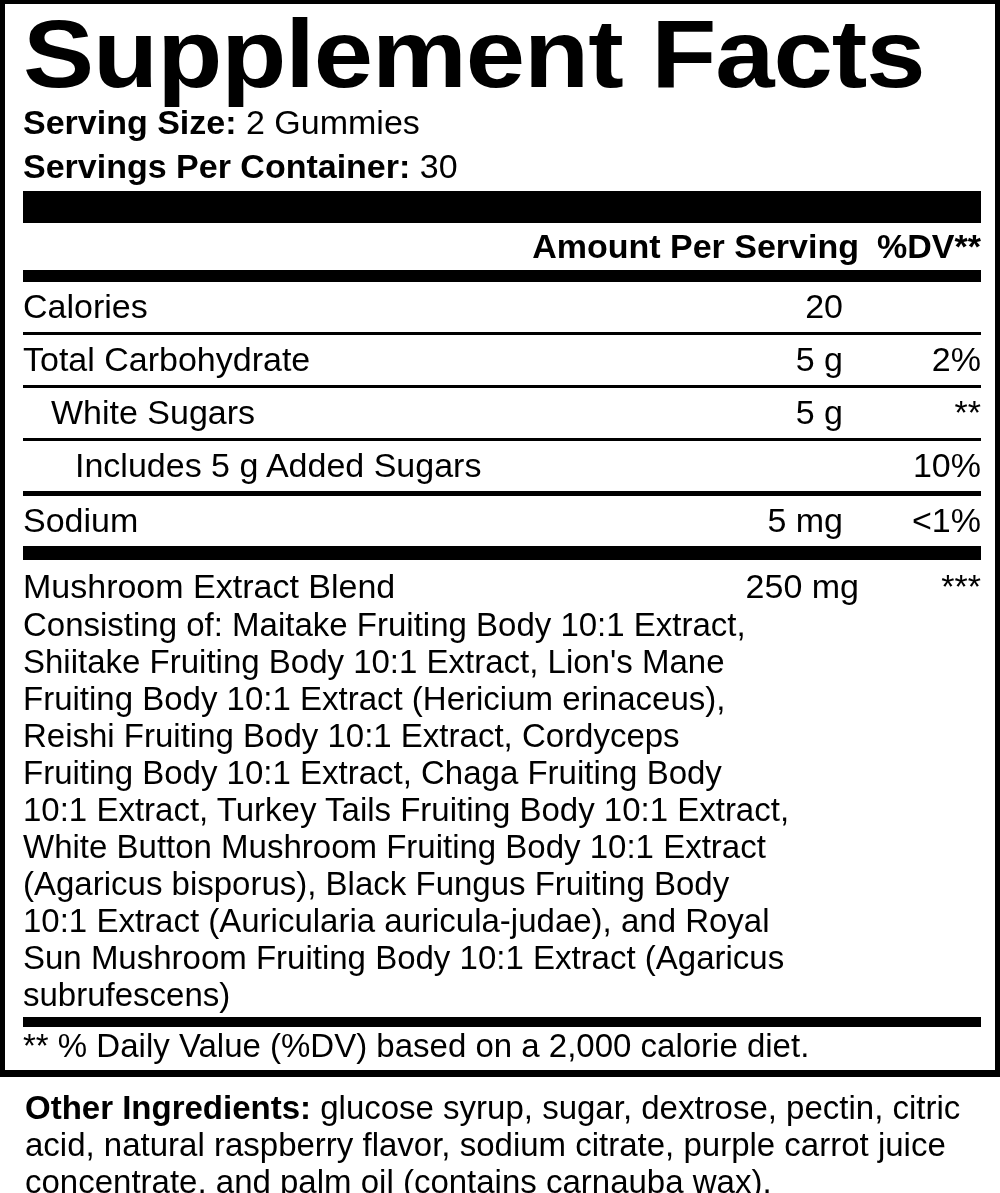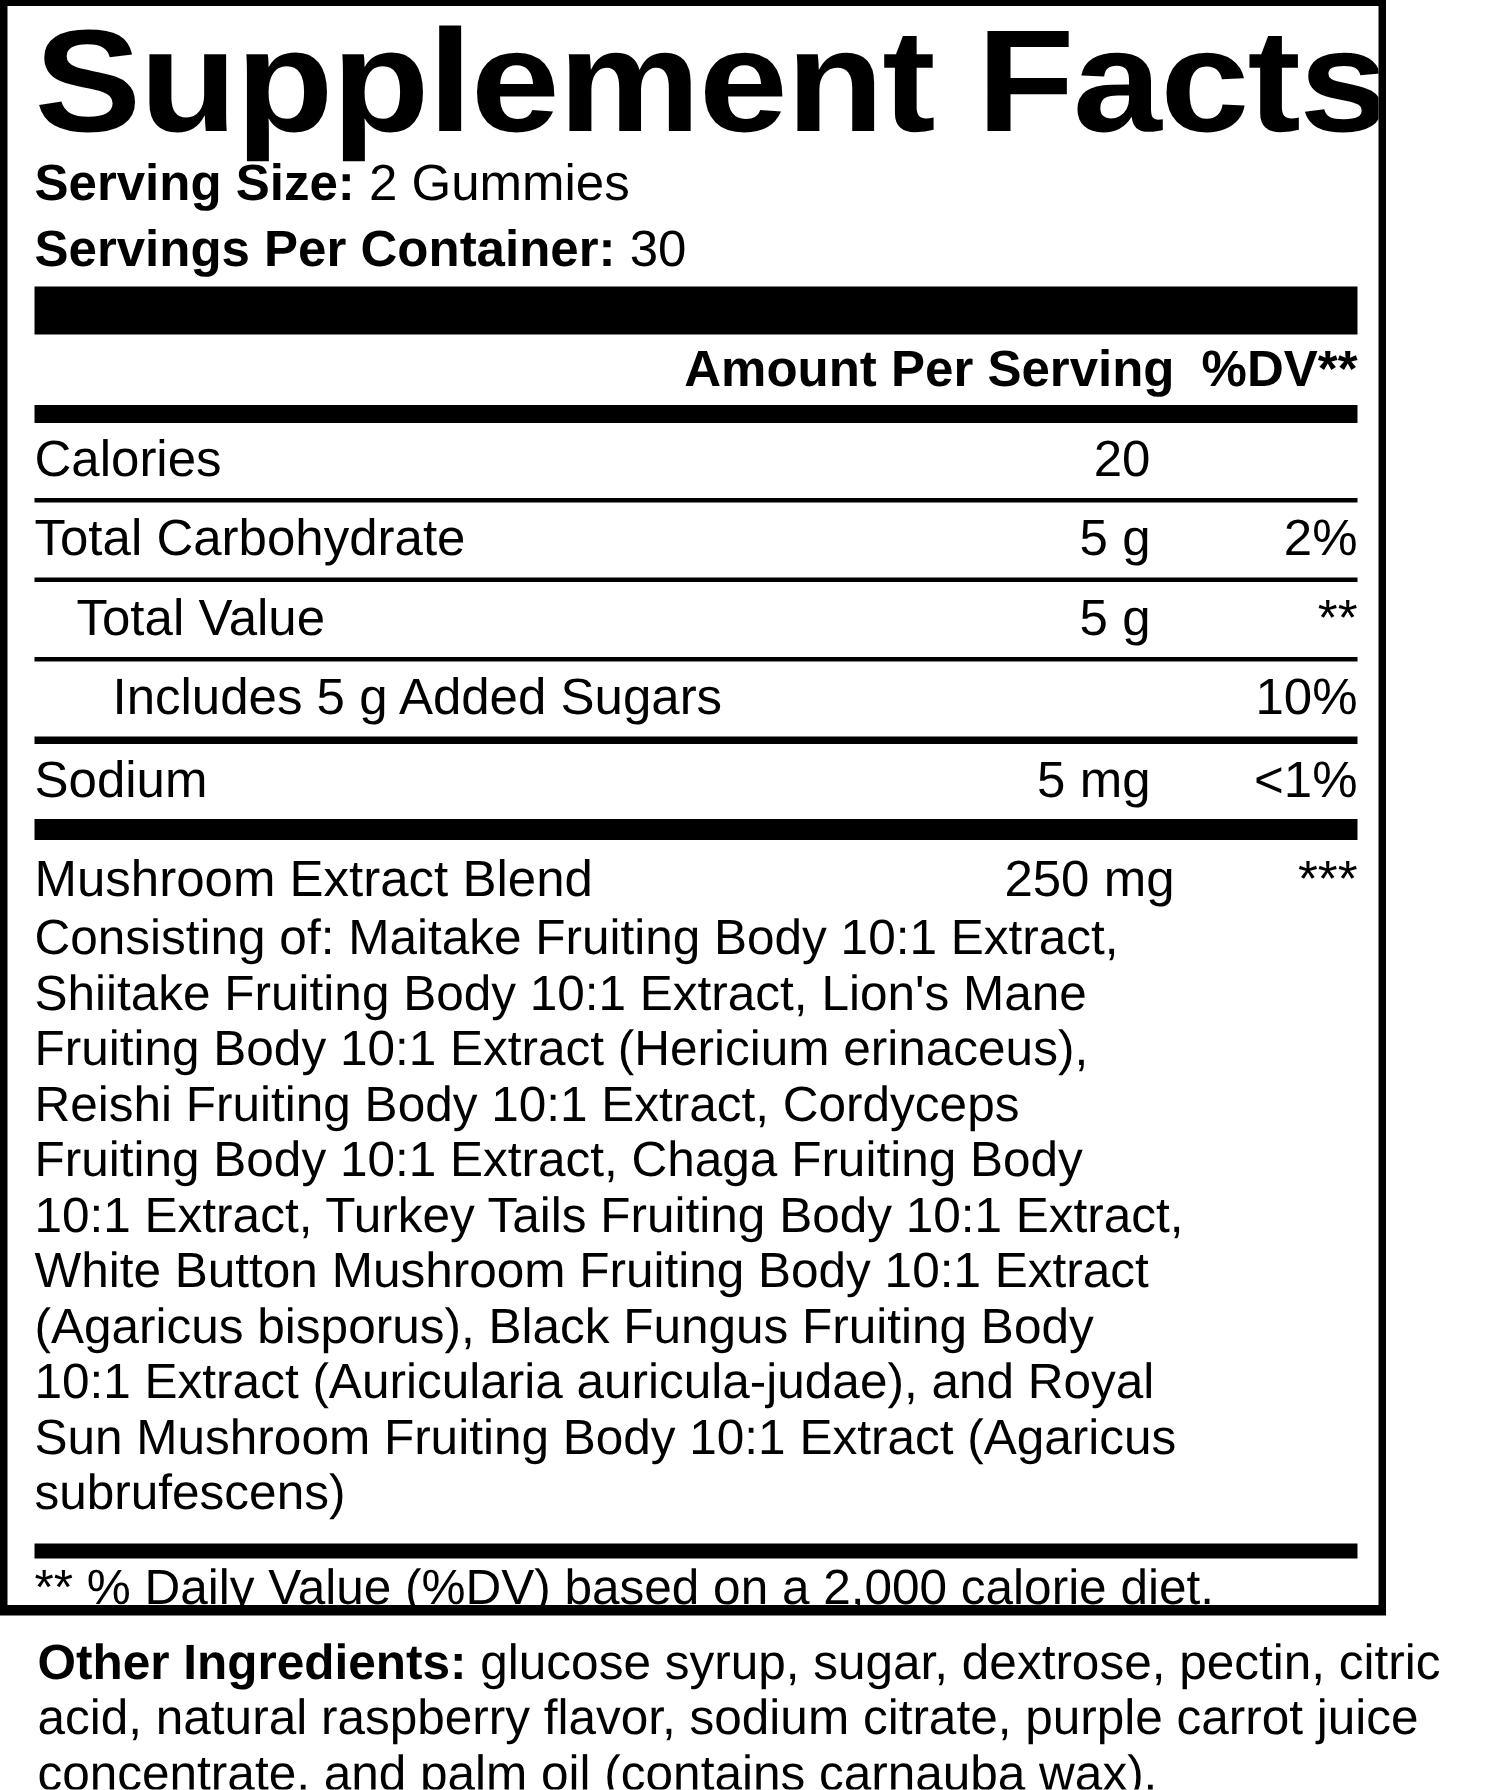--- a/index.html
+++ b/index.html
@@ -3,21 +3,21 @@
 <meta charset="utf-8">
 <style>
   * { margin:0; padding:0; box-sizing:border-box; }
   html,body {
     width:1000px; height:1193px;
     background:#ffffff; color:#000000;
     font-family:"Liberation Sans", sans-serif;
     overflow:hidden;
   }
   .facts-box{
-    width:924px; height:1077px;
+    width:1000px; height:1077px;
     border:5px solid #000;
     border-top-width:4px;
     border-bottom-width:7px;
     padding:0 14px 8px 18px;
     overflow:hidden;
   }
   .title{
     font-size:97px; font-weight:bold; line-height:93px;
     letter-spacing:-1px; white-space:nowrap;
     transform:scaleX(1.10); transform-origin:left center;
@@ -51,21 +51,21 @@
   .nrow.indent-2 .nname{ padding-left:52px; }
   .namt{ text-align:right; white-space:nowrap; }
   .ndv{ width:122px; text-align:right; white-space:nowrap; }
   .blend-row{
     display:flex; align-items:flex-start;
     font-size:34px; padding:7px 0 0;
   }
   .blend-row .nname{ flex:1; }
   .blend-desc{
     font-size:33px; line-height:37px;
-    max-width:772px; padding-bottom:16px;
+    max-width:772px; padding-bottom:4px;
   }
   .footnote{ font-size:33px; line-height:38px; }
   .footnote:first-of-type{ margin-top:5px; }
   .other-ing{
     margin:12px 0 0 25px; width:952px;
     font-size:33px; line-height:37px;
   }
   .other-ing b{ font-weight:bold; }
 </style>
 </head>
@@ -100,21 +100,21 @@
         <span class="nname">Calories</span>
         <span class="namt">20</span>
         <span class="ndv"></span>
       </div>
       <div class="nrow indent-0">
         <span class="nname">Total Carbohydrate</span>
         <span class="namt">5 g</span>
         <span class="ndv">2%</span>
       </div>
       <div class="nrow indent-1">
-        <span class="nname">Total Value</span>
+        <span class="nname">White Sugars</span>
         <span class="namt">5 g</span>
         <span class="ndv">**</span>
       </div>
       <div class="nrow indent-2">
         <span class="nname">Includes 5 g Added Sugars</span>
         <span class="namt"></span>
         <span class="ndv">10%</span>
       </div>
       <div class="nrow indent-0">
         <span class="nname">Sodium</span>

